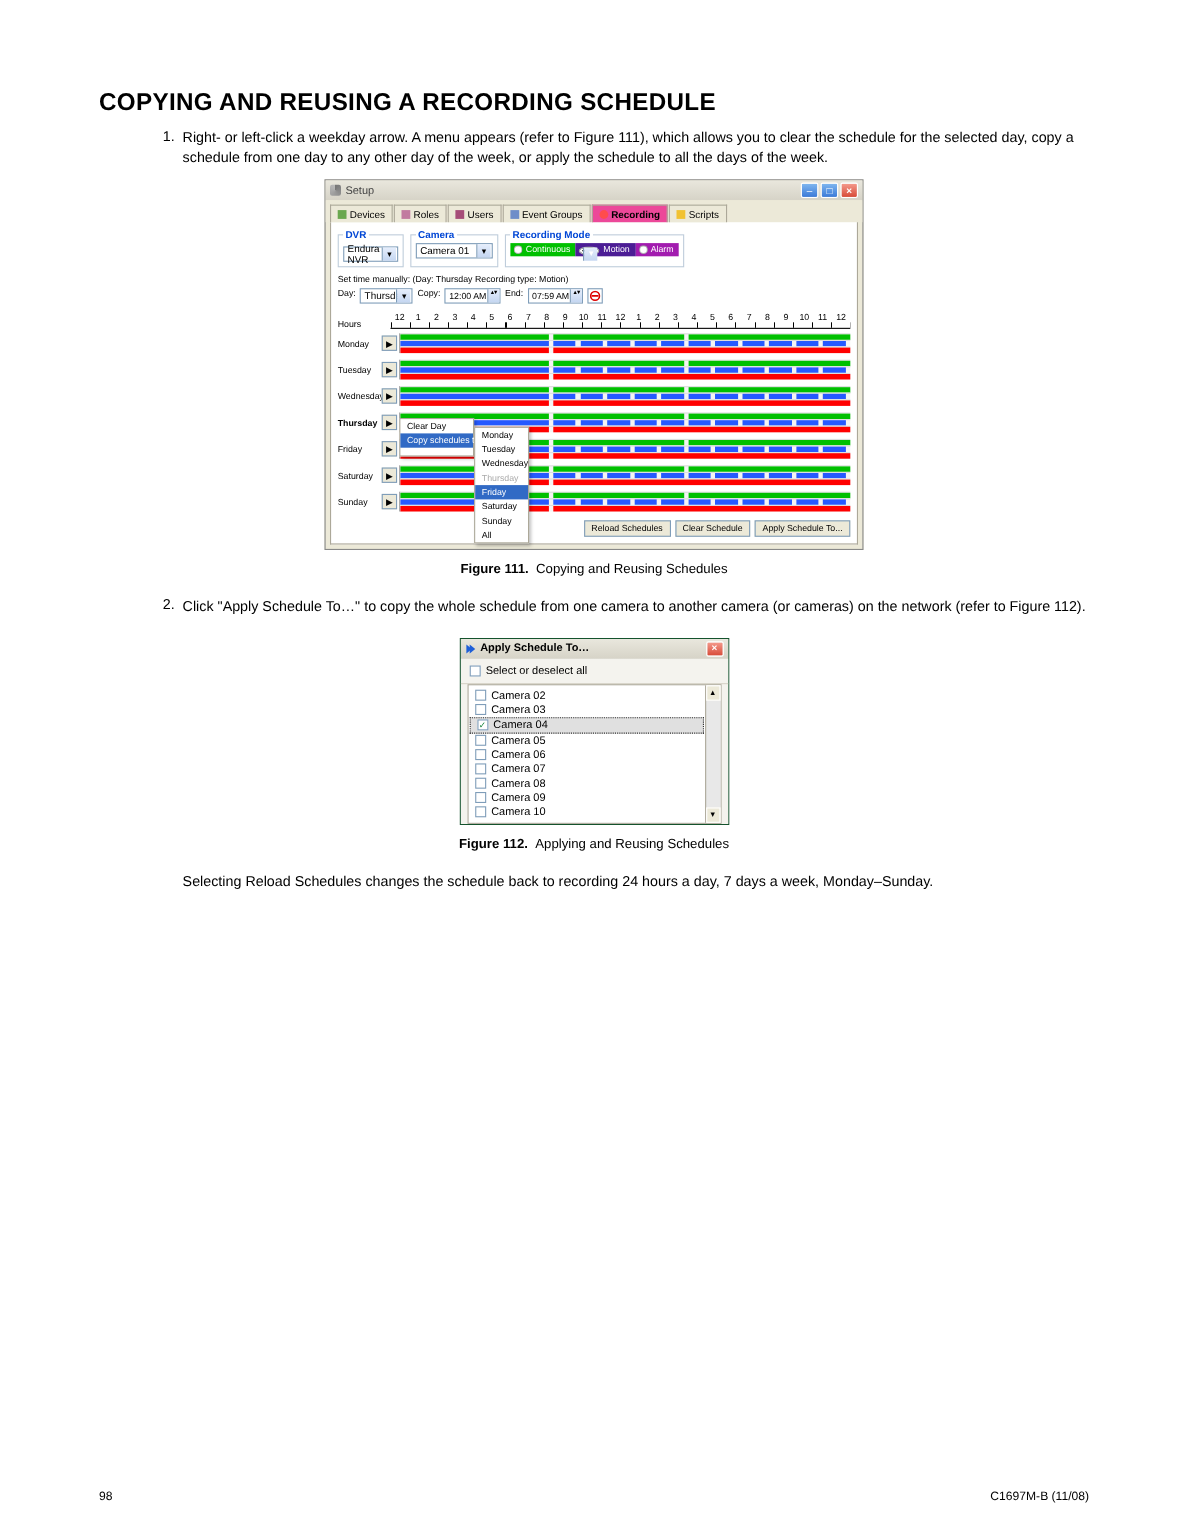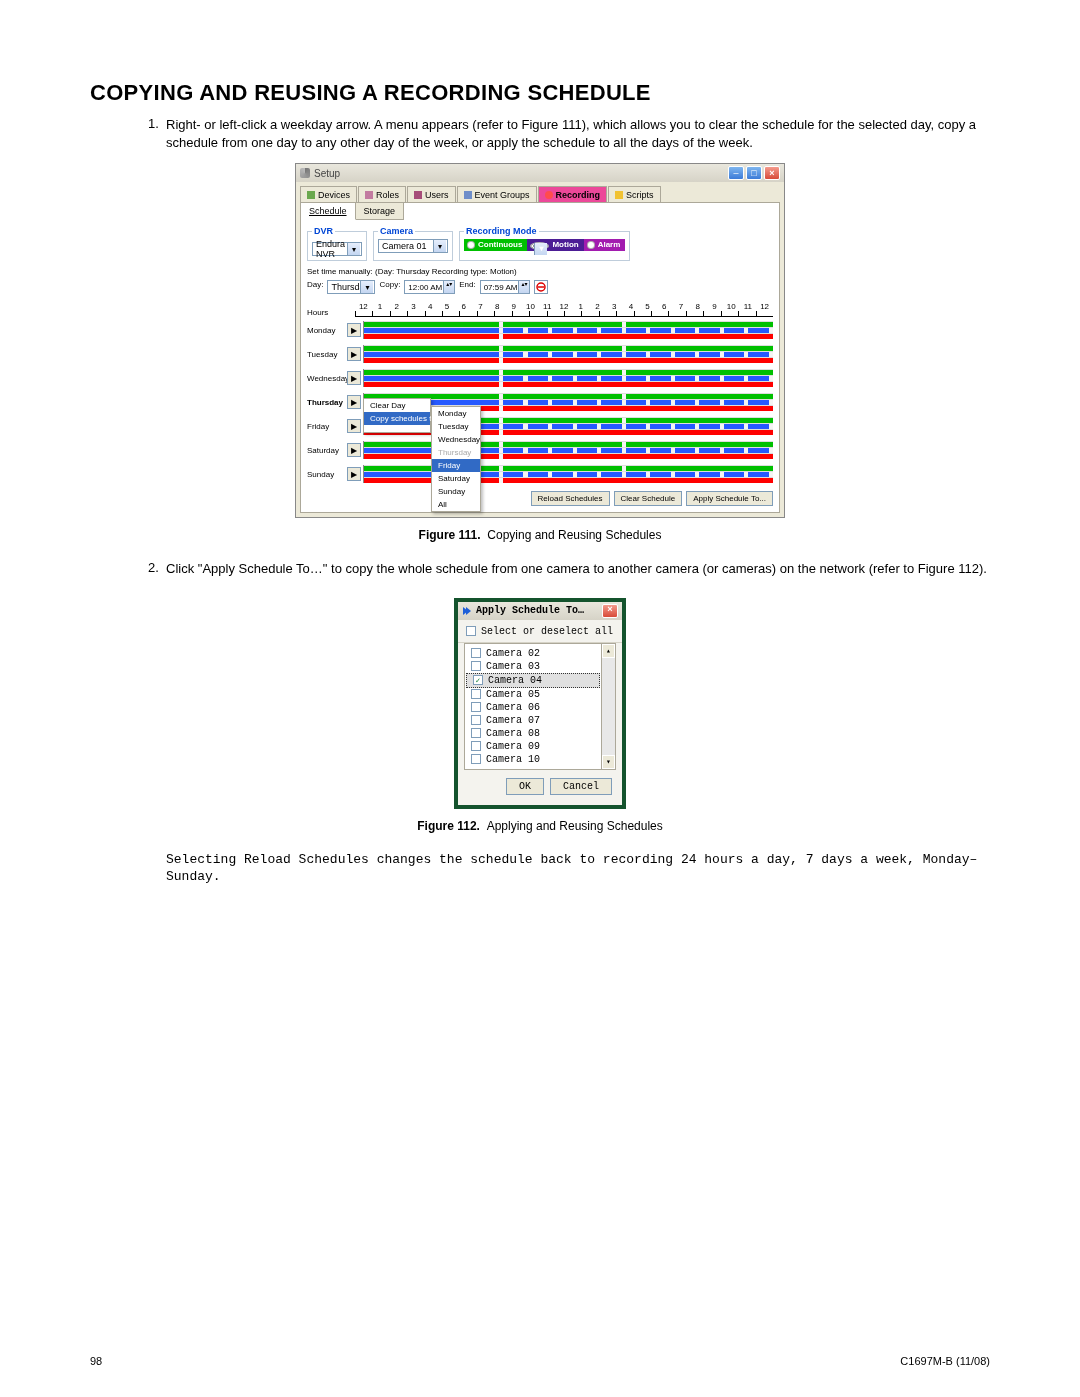--- a/index.html
+++ b/index.html
@@ -129,21 +129,20 @@
     border-left:1px solid #7f9db9;
   }
 
   .mode-row { display:flex; gap:0; }
   .mode {
     display:flex; align-items:center; gap:3px;
     padding:1px 5px 1px 3px;
     color:#fff;
     font-size:8px;
     line-height:10px;
-    font-weight:bold;
   }
   .mode .rad {
     width:8px;height:8px;border-radius:50%;
     border:1px solid rgba(0,0,0,.3);
     background:#fff;
     box-shadow: inset 0 0 0 2px #fff;
   }
   .mode .rad.sel { box-shadow: inset 0 0 0 2px #fff, inset 0 0 0 4px #000; }
   .m-green { background:#00c000; }
   .m-blue  { background:#4c1d95;align-items:flex-end; }
@@ -214,42 +213,42 @@
   .btn-row { display:flex; justify-content:flex-end; gap:4px; margin-top:6px; }
   .btn {
     border:1px solid #7f9db9; background:#ece9d8;
     font-size:8px; padding:2px 6px;
   }
 
   .caption { text-align:center; font-size:12px; margin:10px 0 18px 0; }
   .caption b { font-weight:bold; }
 
   
-  .dlg-wrap { width:172px; margin:0 auto; border:4px solid #14532d; font-family:Liberation Mono, monospace; font-size:10px; }
+  .dlg-wrap { width:245px; margin:0 auto; border:1px solid #14532d; font-family:Liberation Sans, sans-serif; font-size:10px; }
   .dlg-title {
     height:18px; display:flex; align-items:center;
     background:linear-gradient(#e9e7dd,#d6d3c7);
     padding:0 4px;
   }
   .dlg-title .tt { flex:1; font-weight:bold; font-size:10px; color:#000; }
   .dlg-title .arrow-icon { width:10px;height:10px; margin-right:4px; }
   .dlg-body { background:#f4f3ee; }
   .dlg-sel { padding:6px 8px 5px 8px; display:flex; align-items:center; gap:5px; border-bottom:1px solid #d6d3c7;}
   .cb { width:10px;height:10px;border:1px solid #7f9db9;background:#fff;display:inline-flex;align-items:center;justify-content:center; }
   .cb.chk::after{ content:"✓"; color:#0a7c2f; font-size:8px; }
   .list-wrap { display:flex; border:1px solid #aca899; background:#fff; margin:0 6px; }
   .list { flex:1; padding:3px 0; }
   .li { display:flex; align-items:center; gap:5px; padding:1px 6px; }
   .li.selrow { background:#e0e0e0; border:1px dotted #333; margin:0 1px; }
   .scrollbar { width:14px; background:#e8e8e8; border-left:1px solid #aca899; display:flex; flex-direction:column; justify-content:space-between; }
   .sbtn { height:14px; display:flex; align-items:center; justify-content:center; background:#ece9d8; border:1px solid #fff; font-size:8px;}
   .dlg-btns { display:flex; justify-content:flex-end; gap:6px; padding:8px 10px 10px 10px; }
   .dbtn { border:1px solid #7f9db9; background:#ece9d8; padding:2px 12px; font-size:10px; }
 
-  .body-p { margin: 6px 0 0 76px; line-height:1.35;font-family:Liberation Mono, monospace; }
+  .body-p { margin: 6px 0 0 76px; line-height:1.35; }
 
   .footer { position:absolute; bottom:30px; left:90px; right:90px; display:flex; justify-content:space-between; font-size:11px; }
 
   .sched-area { position:relative; }
 </style>
 </head>
 <body>
 
 <h1>COPYING AND REUSING A RECORDING SCHEDULE</h1>
 
@@ -290,24 +289,20 @@
       <div class="tab active">
           <span class="ticon ic-rec"></span>
           <span>Recording</span>
         </div>
       <div class="tab">
           <span class="ticon ic-scr"></span>
           <span>Scripts</span>
         </div>
     </div>
 
-    <div class="subtabs">
-      <div class="subtab active">Schedule</div>
-      <div class="subtab">Storage</div>
-    </div>
 
     <div class="panel">
       <div style="display:flex; gap:6px;">
         <fieldset class="grp" style="width:60px;">
           <legend>DVR</legend>
           <span class="sel" style="width:50px;">Endura NVR</span>
         </fieldset>
         <fieldset class="grp" style="width:80px;">
           <legend>Camera</legend>
           <span class="sel" style="width:70px;">Camera 01</span>
@@ -771,24 +766,20 @@
           <div class="li">
             <span class="cb"></span>
             <span>Camera 10</span>
           </div>
         </div>
       <div class="scrollbar">
         <div class="sbtn">▴</div>
         <div class="sbtn">▾</div>
       </div>
     </div>
-    <div class="dlg-btns">
-      <span class="dbtn">OK</span>
-      <span class="dbtn">Cancel</span>
-    </div>
   </div>
 </div>
 <div class="caption">
   <b>Figure 112.</b>&nbsp;&nbsp;<span>Applying and Reusing Schedules</span>
 </div>
 
 <p class="body-p">Selecting Reload Schedules changes the schedule back to recording 24 hours a day, 7 days a week, Monday–Sunday.</p>
 
 <div class="footer">
   <span>98</span>

